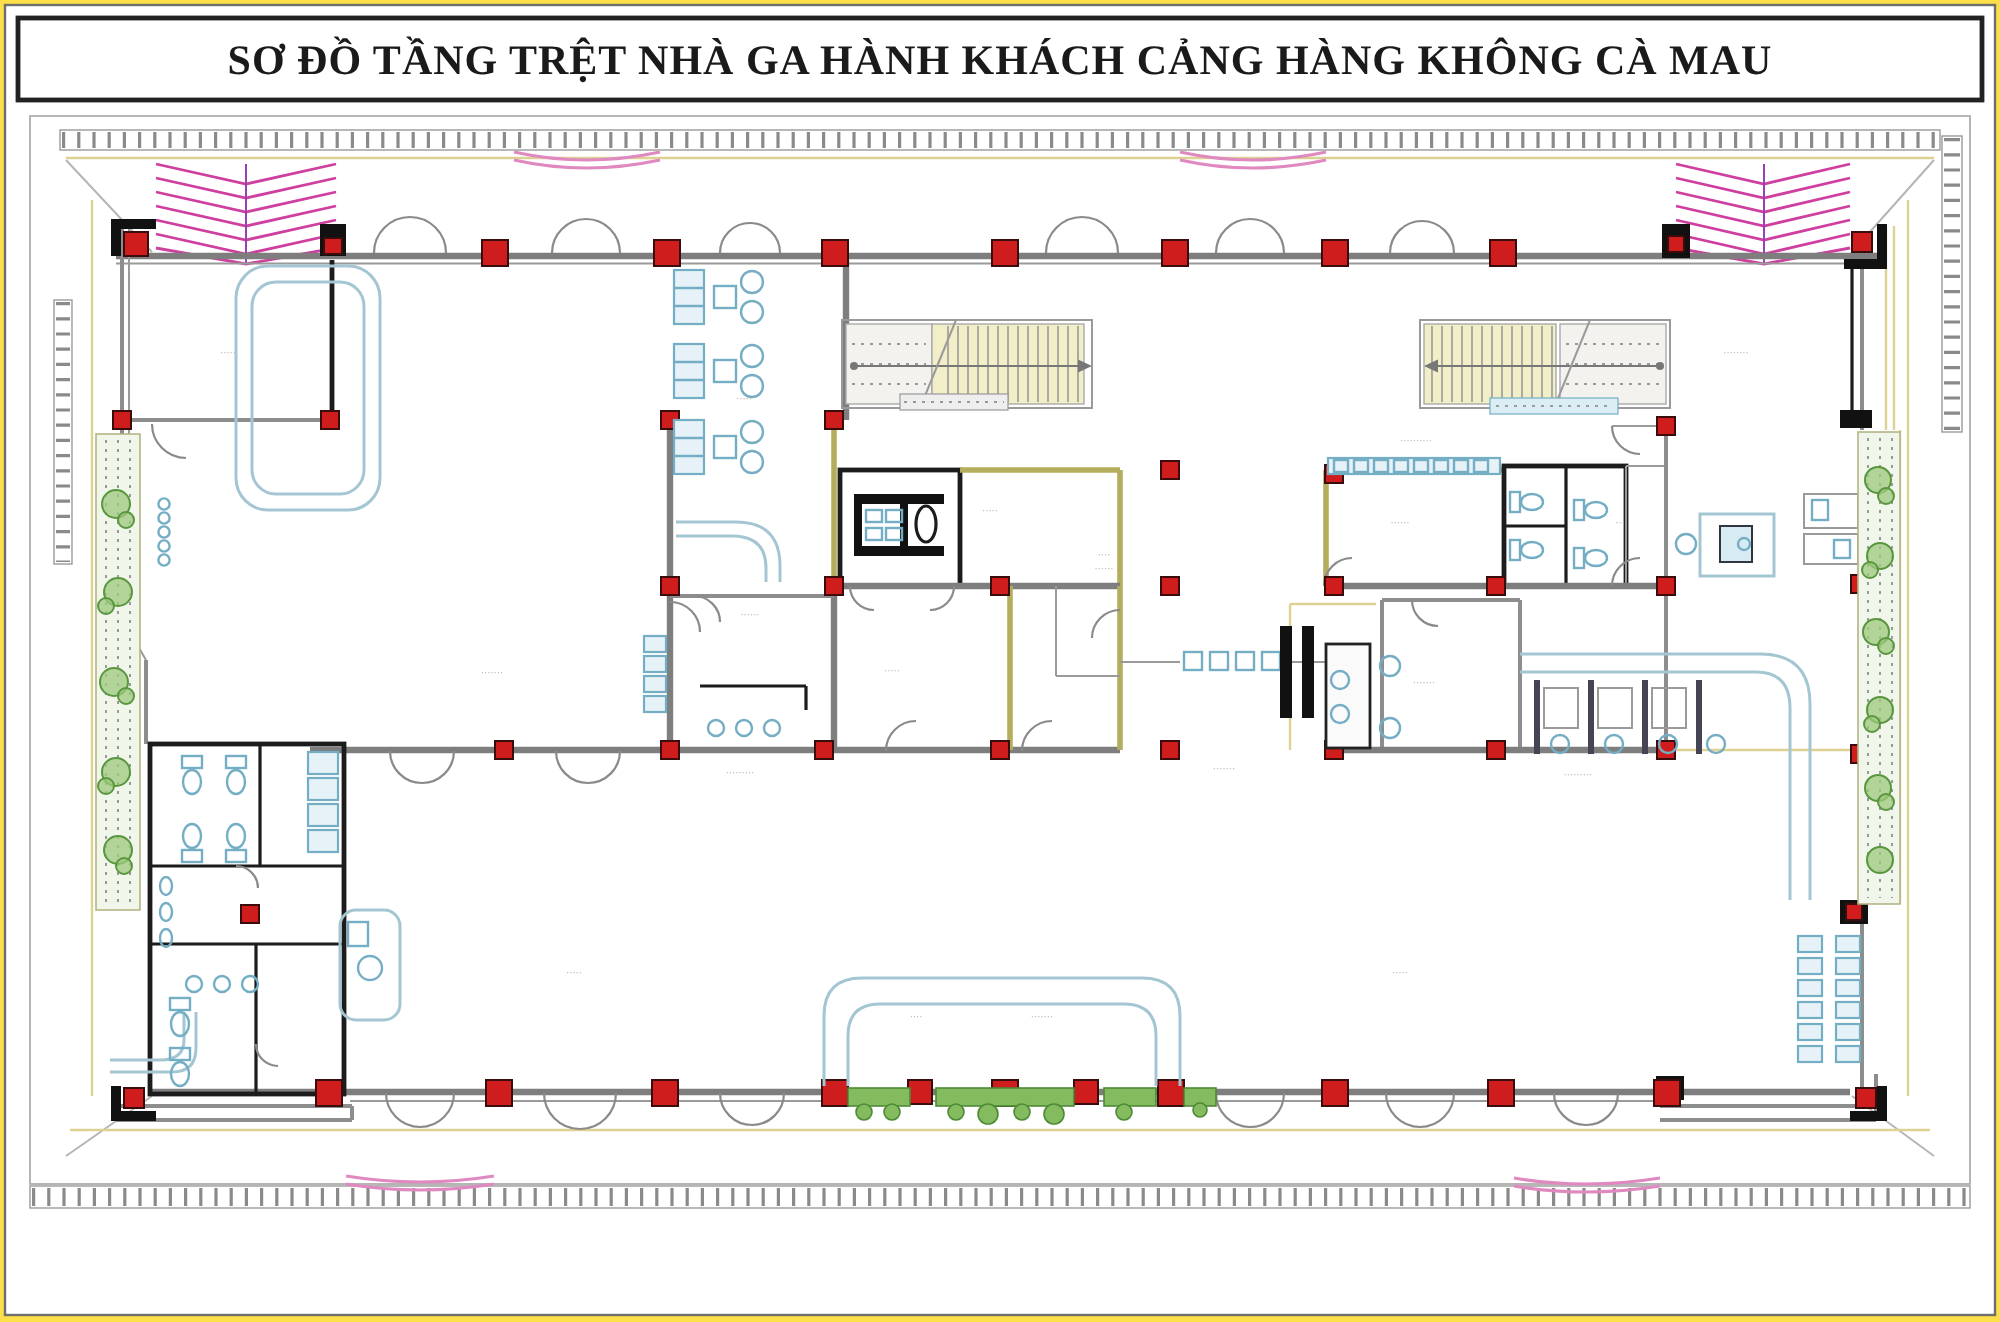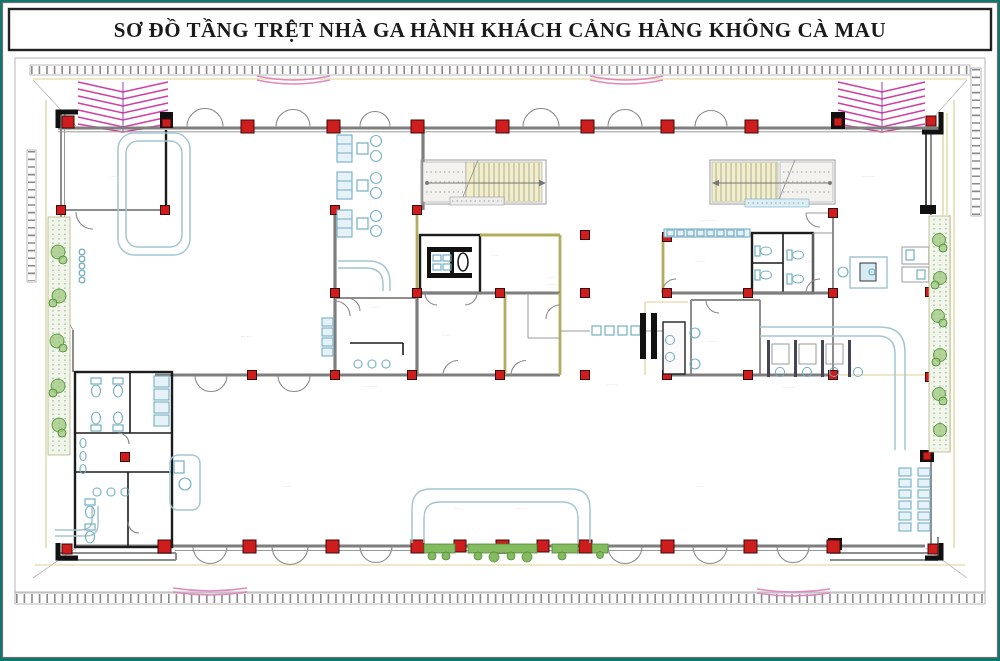--- a/index.html
+++ b/index.html
@@ -1,16 +1,16 @@
 <!DOCTYPE html>
 <html><head>
 <meta charset="utf-8">
 <style>
   html,body{margin:0;padding:0;background:#fff;}
-  .frame{position:relative;width:1000px;height:661px;background:#0f766e;overflow:hidden;
+  .frame{position:relative;width:1000px;height:661px;background:#fde047;overflow:hidden;
          font-family:"Liberation Sans",sans-serif;}
   svg{position:absolute;left:0;top:0;}
   .title-text{font-family:"Liberation Serif",serif;font-weight:bold;font-size:21px;
               fill:#1a1a1a;letter-spacing:.5px;}
   .wall{stroke:#7e7e7e;stroke-width:3.2;fill:none;}
   .wall2{stroke:#8d8d8d;stroke-width:2;fill:none;}
   .wallthin{stroke:#9a9a9a;stroke-width:1;fill:none;}
   .wallk{stroke:#1c1c1c;stroke-width:2.4;fill:none;}
   .wallk1{stroke:#1c1c1c;stroke-width:1.6;fill:none;}
   .olive{stroke:#b5ad5e;stroke-width:2.8;fill:none;}

